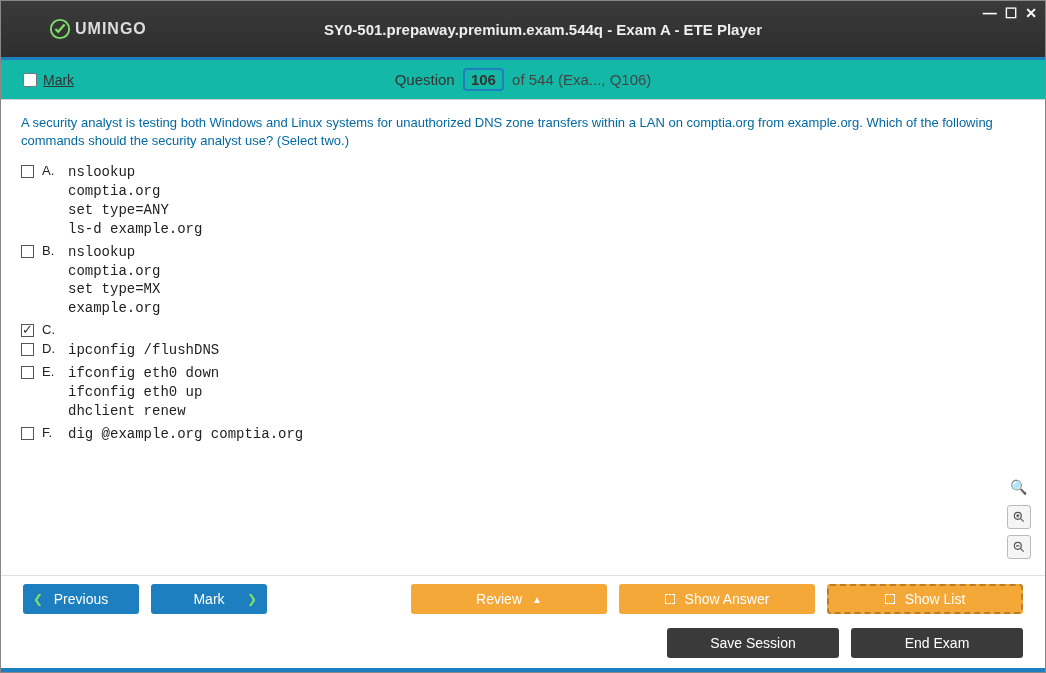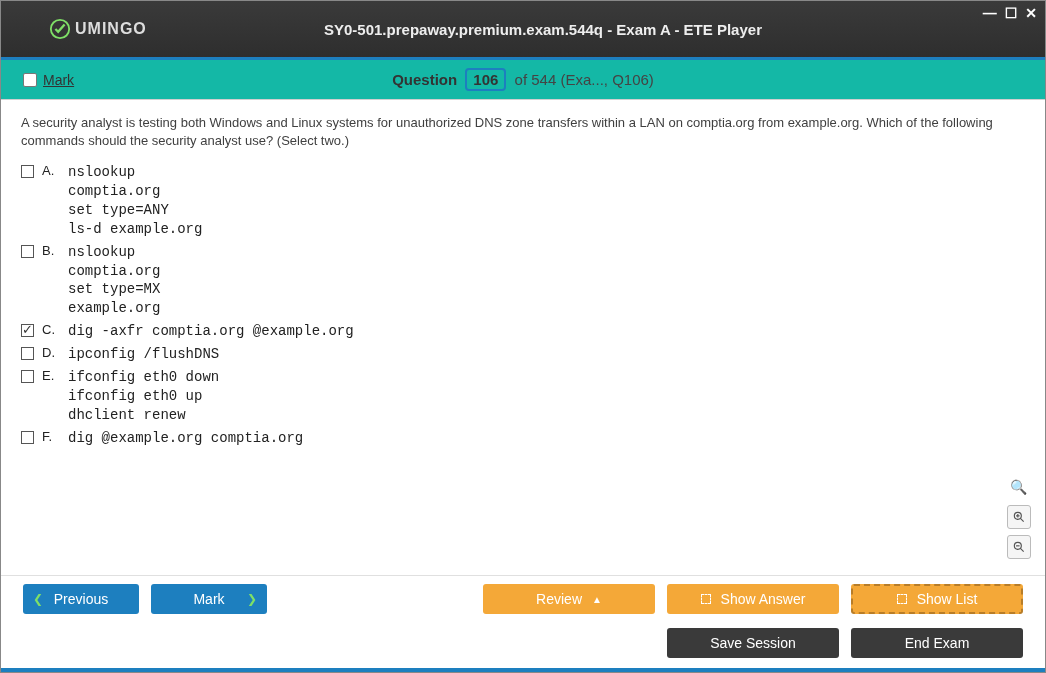--- a/index.html
+++ b/index.html
@@ -12,25 +12,25 @@
 .window-controls { position: absolute; top: 4px; right: 8px; display: flex; gap: 8px; color: #fff; font-weight: bold; font-size: 14px; }
 .window-controls span { cursor: pointer; }
 
 .blue-sep { height: 3px; background: #1d7fbf; }
 
 .info-bar { height: 40px; display: flex; align-items: center; padding: 0 22px; border-bottom: 1px solid #d0d0d0; background: #14b8a6; position: relative; }
 .mark-wrap { display: flex; align-items: center; gap: 6px; }
 .mark-checkbox { width: 14px; height: 14px; border: 1px solid #777; border-radius: 2px; background: #fff; }
 .mark-label { text-decoration: underline; color: #333; font-size: 14px; }
 .question-center { position: absolute; left: 0; right: 0; text-align: center; font-size: 15px; color: #444; pointer-events: none; }
-.question-center b { font-weight: 700; color: #333; }
+.question-center b { font-weight: 400; color: #333; }
 .qnum-box { display: inline-block; border: 2px solid #1d7fbf; border-radius: 4px; padding: 1px 6px; margin: 0 4px; color: #333; font-weight: 600; pointer-events: auto; }
 
 .content { flex: 1; padding: 14px 20px; position: relative; background: #fff; overflow: auto; }
-.question-text { font-size: 13px; color: #404040; line-height: 1.35; margin-bottom: 14px; }
+.question-text { font-size: 13px; color: #0369a1; line-height: 1.35; margin-bottom: 14px; }
 .answers { display: flex; flex-direction: column; gap: 4px; }
 .answer-row { display: flex; align-items: flex-start; gap: 8px; font-size: 13px; }
 .ans-check { width: 13px; height: 13px; border: 1px solid #555; background: #fff; flex-shrink: 0; margin-top: 2px; position: relative; }
 .ans-check.checked::after { content: "✓"; position: absolute; top: -3px; left: 0px; font-size: 13px; color: #333; }
 .ans-letter { width: 18px; flex-shrink: 0; color: #222; }
 .ans-body { font-family: "Courier New", monospace; font-size: 14px; color: #222; white-space: pre; line-height: 1.35; }
 
 .zoom-tools { position: absolute; right: 14px; bottom: 16px; display: flex; flex-direction: column; gap: 6px; }
 .zoom-btn { width: 24px; height: 24px; border: 1px solid #bbb; border-radius: 3px; background: #f5f5f5; display: flex; align-items: center; justify-content: center; font-size: 14px; color: #555; cursor: pointer; }
 .zoom-btn.plain { border-color: transparent; background: transparent; }
@@ -39,21 +39,21 @@
 .button-row2 { display: flex; justify-content: flex-end; padding: 6px 22px 10px; gap: 12px; background: #fff; }
 
 .btn { height: 30px; border-radius: 3px; display: flex; align-items: center; justify-content: center; font-size: 14px; cursor: pointer; font-weight: 500; position: relative; }
 .btn-blue { background: #1d7fbf; color: #fff; width: 116px; }
 .btn-blue .arrow { position: absolute; font-size: 12px; color: #7fe067; }
 .btn-blue .arrow.left { left: 10px; }
 .btn-blue .arrow.right { right: 10px; }
 
 .spacer { flex: 1; }
 
-.btn-orange { background: #f4a838; color: #fff; width: 172px; gap: 10px; }
+.btn-orange { background: #f4a838; color: #fff; width: 196px; gap: 10px; }
 .btn-orange .tri { font-size: 10px; }
 .btn-orange .sq { width: 10px; height: 10px; border: 1px dashed #fff; }
 .btn-orange.dashed { border: 2px dashed #b87d28; }
 
 .btn-dark { background: #3a3a3a; color: #fff; width: 172px; }
 
 .bottom-line { height: 4px; background: #1d7fbf; }
 </style>
 </head>
 <body>
@@ -104,21 +104,20 @@
         <div class="ans-check"></div>
         <div class="ans-letter">B.</div>
         <div class="ans-body">nslookup
 comptia.org
 set type=MX
 example.org</div>
       </div>
       <div class="answer-row">
         <div class="ans-check checked"></div>
         <div class="ans-letter">C.</div>
-        <div class="ans-body">dig -axfr comptia.org @example.org</div>
       </div>
       <div class="answer-row">
         <div class="ans-check"></div>
         <div class="ans-letter">D.</div>
         <div class="ans-body">ipconfig /flushDNS</div>
       </div>
       <div class="answer-row">
         <div class="ans-check"></div>
         <div class="ans-letter">E.</div>
         <div class="ans-body">ifconfig eth0 down

